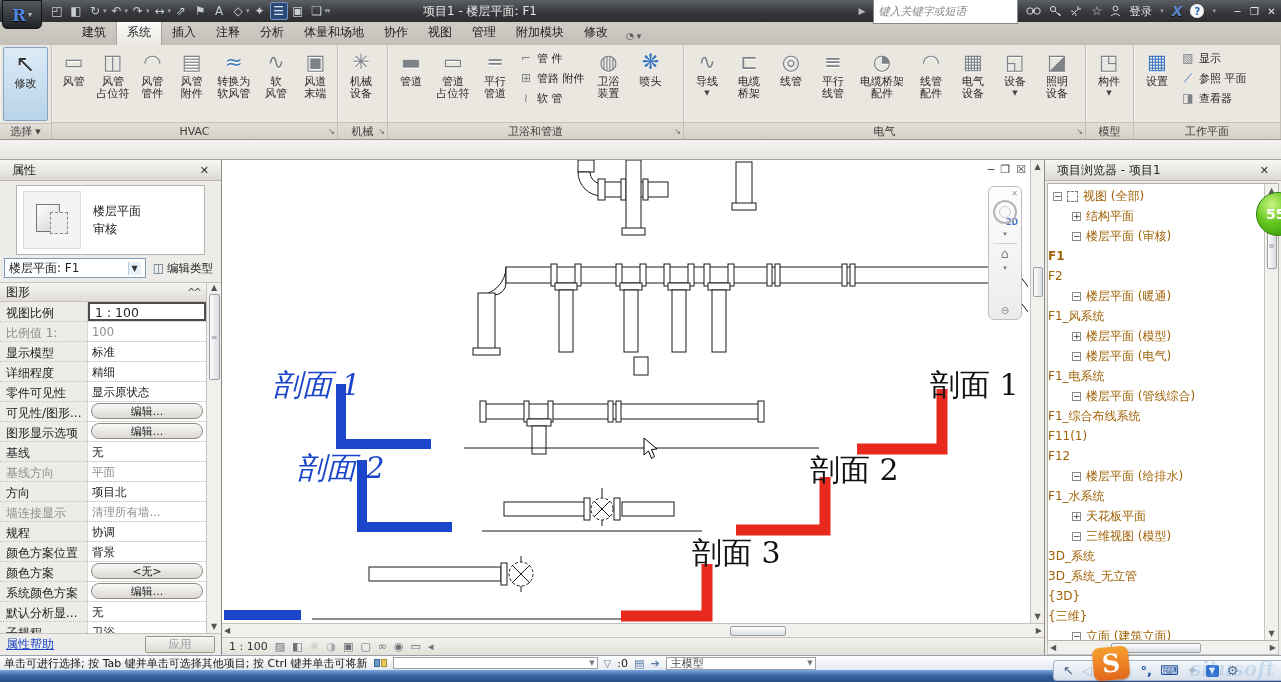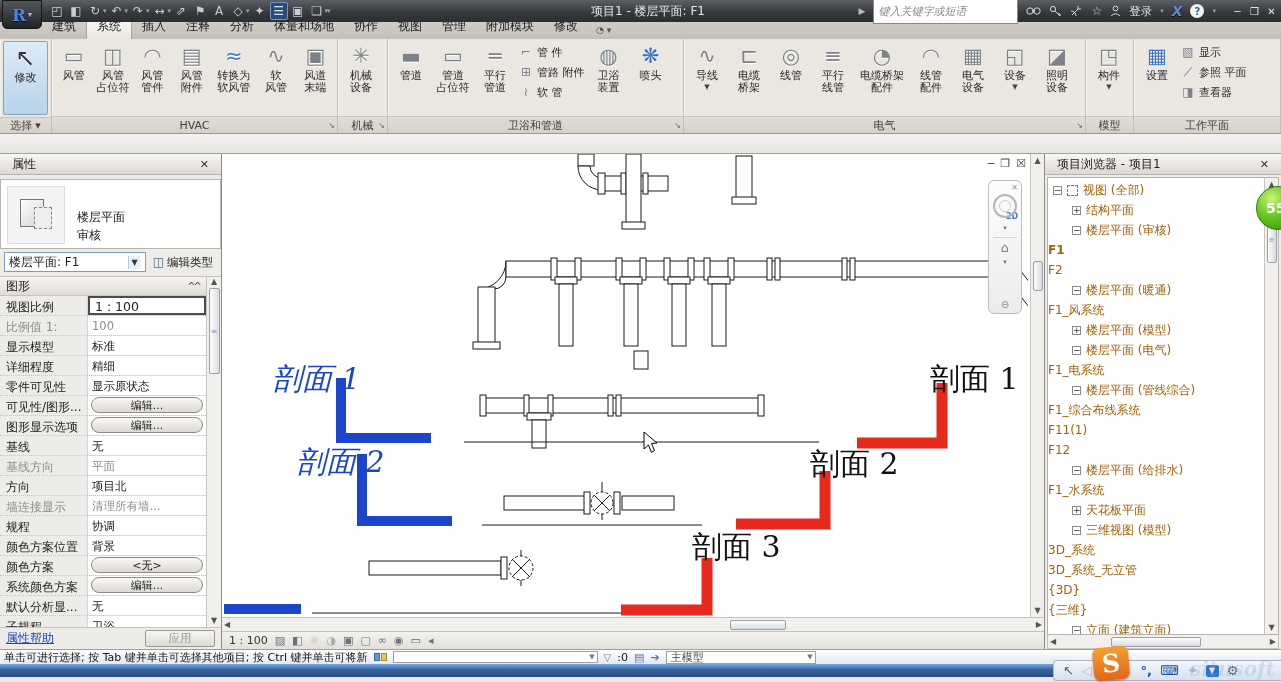--- a/index.html
+++ b/index.html
@@ -8,34 +8,34 @@
 
   
   .titlebar { position:relative; height:22px; background:linear-gradient(#5c6065,#37393d 55%,#2b2d30); display:flex; align-items:center; color:#d8d8d8; padding-left:48px; }
   .applogo { position:absolute; left:2px; top:0; width:40px; height:29px; z-index:30; background:linear-gradient(#54585d,#1f2225); border:1px solid #141617; border-radius:0 0 5px 5px; display:flex; align-items:center; justify-content:center; gap:2px; }
   .applogo .r { font-weight:bold; font-size:17px; color:#4d86e0; text-shadow:0 1px 1px #000; font-family:"DejaVu Serif",serif; }
   .applogo .caret { font-size:8px; color:#bbb; }
   .qat { display:flex; align-items:center; gap:1px; }
   .qat .qi { min-width:18px; height:18px; display:flex; align-items:center; justify-content:center; font-size:12px; color:#c9ccd0; border-radius:2px; }
   .qat .caret { font-size:7px; color:#9ea2a6; margin-left:-2px; }
   .qat .active { background:#2d4a74; border:1px solid #6f96c8; color:#cfe2f8; }
-  .tb-title { position:absolute; left:448px; width:400px; text-align:center; font-size:12px; color:#e6e6e6; }
+  .tb-title { position:absolute; left:423px; width:400px; text-align:left; font-size:12px; color:#e6e6e6; }
   .tb-right { position:absolute; right:2px; top:0; height:22px; display:flex; align-items:center; gap:8px; }
   .tb-flyout { font-size:9px; color:#bbb; }
   .tb-search { width:145px; height:16px; font-size:11px; font-style:italic; color:#777; padding:12px 4px; border:1px solid #888; background:#fff; }
   .tb-search::placeholder { color:#888; font-style:italic; }
   .tb-ico { display:flex; align-items:center; justify-content:center; color:#d6d8da; }
   .tb-login { font-size:11.5px; color:#e3e3e3; }
   .xlogo { font-weight:bold; font-style:italic; font-size:14px; color:#5d87cf; text-shadow:0 1px 0 #111; }
   .helpball { width:14px; height:14px; border-radius:50%; background:#f3f3f3; color:#2b62b0; font-weight:bold; font-size:10px; display:flex; align-items:center; justify-content:center; }
   .winbtns { display:flex; gap:2px; margin-left:6px; }
   .winbtn { width:15px; height:15px; display:flex; align-items:center; justify-content:center; font-size:10px; color:#e8e8e8; }
 
   
-  .tabrow { height:17px; background:linear-gradient(#d0ccc6,#c4c0b9); display:flex; align-items:flex-end; padding-left:42px; }
+  .tabrow { height:23px; background:linear-gradient(#d0ccc6,#c4c0b9); display:flex; align-items:flex-end; padding-left:72px; }
   .rtab { padding:3px 10px 4px; font-size:12px; color:#1c1c1c; }
   .rtab.active { background:linear-gradient(#fdfdfc,#eae7e1); border:1px solid #a9a59e; border-bottom:none; border-radius:2px 2px 0 0; }
   .tab-toggle { margin-left:8px; font-size:9px; color:#555; padding-bottom:4px; }
 
   
   .ribbon { height:95px; background:#eae7e1; border-bottom:1px solid #9b978f; display:flex; }
   .panel { display:flex; flex-direction:column; border-right:1px solid #c3bfb7; box-shadow:1px 0 0 #f4f2ee inset; }
   .panel-body { flex:1; display:flex; align-items:flex-start; padding:1px 2px; }
   .panel-label { height:17px; font-size:11px; color:#3e3d3a; background:linear-gradient(#e2ded7,#d5d1c8); border-top:1px solid #c7c3bb; display:flex; align-items:center; justify-content:center; gap:3px; position:relative; padding:0 10px; }
   .launcher { position:absolute; right:2px; font-size:8px; color:#666; }
@@ -53,21 +53,21 @@
   
   .optionsbar { height:20px; background:linear-gradient(#f4f3f1,#e6e4e0); border-bottom:1px solid #a5a29c; }
 
   
   .main { height:495px; display:flex; }
 
   
   .props { width:222px; display:flex; flex-direction:column; background:#eeece8; border-right:1px solid #8e8b85; }
   .pal-title { height:21px; background:linear-gradient(#f8f7f5,#dcd9d3); border-bottom:1px solid #b7b4ae; display:flex; align-items:center; padding:0 12px; font-size:12px; }
   .pal-title .x { margin-left:auto; font-size:11px; color:#333; }
-  .type-preview { height:70px; background:#fff; border:1px solid #b7b4ae; margin:4px 0 3px; display:flex; align-items:flex-end; gap:12px; padding:4px 6px; }
+  .type-preview { height:70px; background:#fff; border:1px solid #b7b4ae; margin:4px 16px 3px; display:flex; align-items:center; gap:12px; padding:4px 6px; }
   .tp-pic { position:relative; width:58px; height:58px; background:#f4f4f4; border:1px solid #ddd; }
   .tp-a { position:absolute; left:12px; top:12px; width:24px; height:28px; background:linear-gradient(135deg,#fff,#cfd2d6); border:1px solid #777; }
   .tp-b { position:absolute; left:26px; top:20px; width:18px; height:22px; background:#eee; border:1px dashed #888; }
   .tp-text { font-size:12px; line-height:1.5; }
   .selector-row { display:flex; gap:3px; padding:0 4px 4px; }
   .type-select { flex:1; height:20px; background:#fff; border:1px solid #7f9db9; display:flex; align-items:center; font-size:12px; padding:0 4px; }
   .type-select .car { margin-left:auto; font-size:8px; color:#333; background:#e8f0f8; border-left:1px solid #b5cbde; padding:2px 3px; }
   .edit-type { display:flex; align-items:center; gap:3px; font-size:11.5px; padding:0 4px; }
   .edit-type .ei { font-size:12px; color:#5b6e8c; }
   .grid { flex:1; display:flex; overflow:hidden; border-top:1px solid #c6c3bd; }

